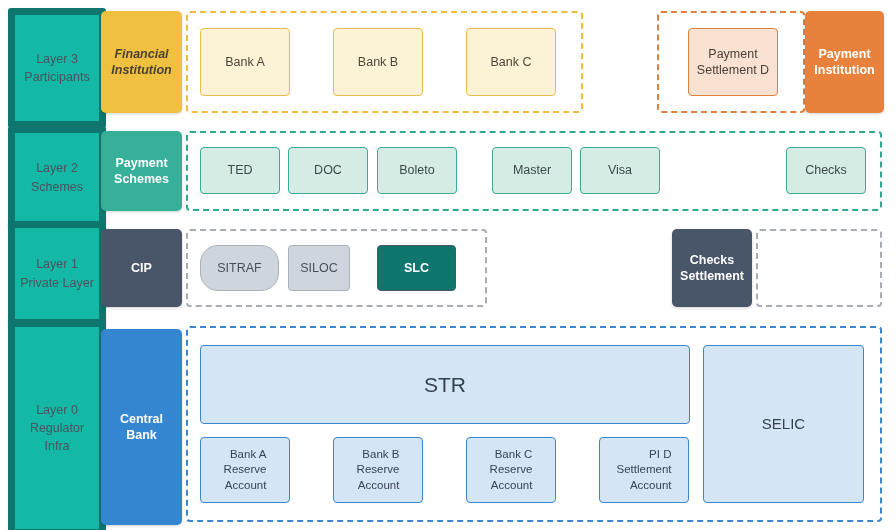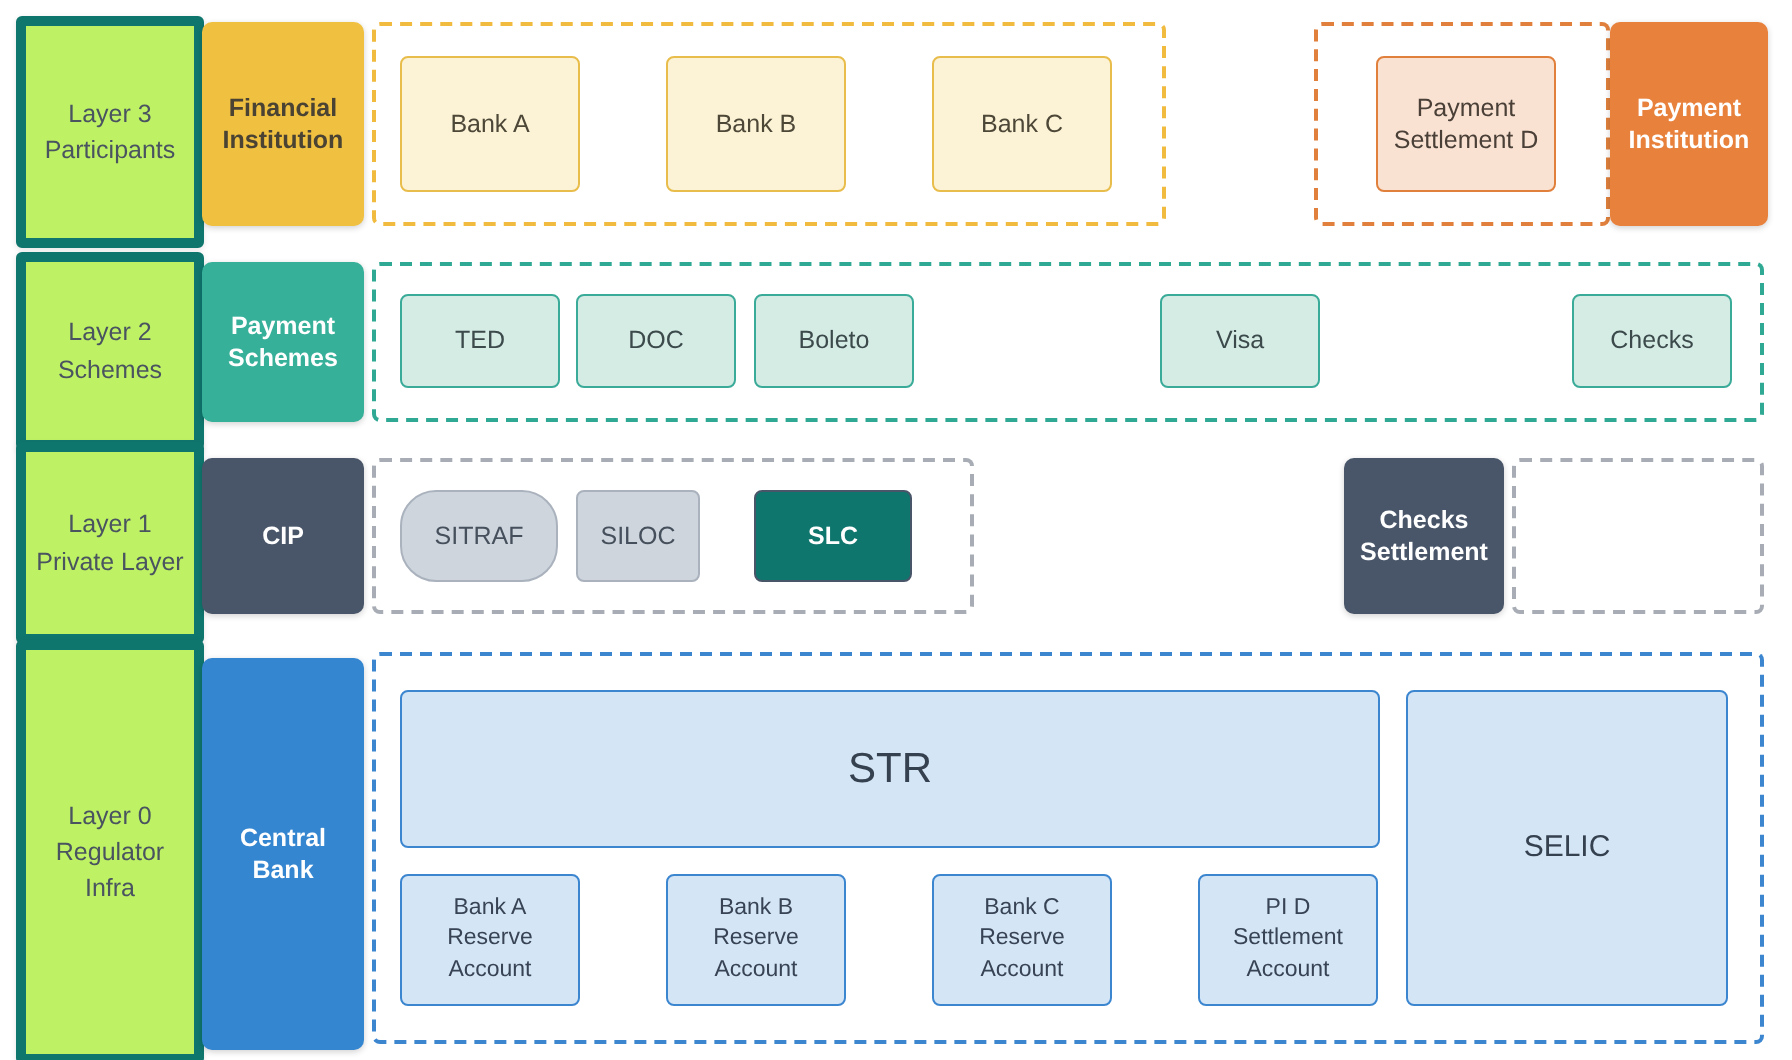--- a/index.html
+++ b/index.html
@@ -9,22 +9,22 @@
     font-family:"Liberation Sans", sans-serif;
     color:#3b4553;
     overflow:hidden;
   }
   .canvas{position:relative;width:896px;height:530px;}
 
   
   .layer-label{
     position:absolute;
     left:8px;width:84px;
-    background:#bef264;
-    border:5px solid #0f766e;
+    background:#14b8a6;
+    border:7px solid #0f766e;
     border-radius:3px;
     box-shadow:0 1px 3px rgba(0,0,0,.10);
     display:flex;align-items:center;justify-content:center;
     text-align:center;
     font-size:12.5px;line-height:1.45;
     color:#4a5360;
   }
 
   
   .blk{
@@ -71,40 +71,40 @@
     border-radius:4px;
     font-size:12.5px;
     line-height:1.32;
     border:1.6px solid #999;
     background:#fff;
   }
   .node-yellow{background:#fcf3d6;border-color:#e9bd4b;color:#4d4738;}
   .node-teal{background:#d5ece5;border-color:#3bab99;color:#3c4a4b;}
   .node-gray{background:#ced5dd;border-color:#aab2bd;color:#46505d;}
   .node-darkslate{background:#0f766e;border-color:#49566a;color:#fff;font-weight:bold;}
-  .node-blue{background:#d4e5f6;border-color:#3c86d0;color:#384455;}
+  .node-blue{background:#d4e5f6;border-color:#3c86d0;color:#384455;text-align:right;}
   .node-peach{background:#fae2d2;border-color:#e0803c;color:#4a4038;}
 
   .str-label{font-size:21px;color:#36414f;}
   .selic-label{font-size:15px;color:#36414f;}
   .sub-acct{font-size:11.5px;line-height:1.35;}
 </style>
 </head>
 <body>
 
 <div class="canvas">
 
   <div class="layer-label" style="top:8px;height:106px;">
     <div>
       <div>Layer 3</div>
       <div>Participants</div>
     </div>
   </div>
 
-  <div class="blk anchor anchor-yellow" style="left:101px;top:11px;width:81px;height:102px;">
+  <div class="blk anchor anchor-yellow" style="left:101px;top:11px;width:81px;height:102px;font-style:italic;">
     <div>
       <div>Financial</div>
       <div>Institution</div>
     </div>
   </div>
 
   <div class="group group-yellow" style="left:186px;top:11px;width:397px;height:102px;"></div>
 
   <div class="node node-yellow" style="left:200px;top:28px;width:90px;height:68px;">Bank A</div>
   <div class="node node-yellow" style="left:333px;top:28px;width:90px;height:68px;">Bank B</div>
@@ -138,20 +138,21 @@
       <div>Payment</div>
       <div>Schemes</div>
     </div>
   </div>
 
   <div class="group group-teal" style="left:186px;top:131px;width:696px;height:80px;"></div>
 
   <div class="node node-teal" style="left:200px;top:147px;width:80px;height:47px;">TED</div>
   <div class="node node-teal" style="left:288px;top:147px;width:80px;height:47px;">DOC</div>
   <div class="node node-teal" style="left:377px;top:147px;width:80px;height:47px;">Boleto</div>
+  <div class="node node-teal" style="left:492px;top:147px;width:80px;height:47px;">Master</div>
   <div class="node node-teal" style="left:580px;top:147px;width:80px;height:47px;">Visa</div>
   <div class="node node-teal" style="left:786px;top:147px;width:80px;height:47px;">Checks</div>
 
   <div class="layer-label" style="top:221px;height:91px;">
     <div>
       <div>Layer 1</div>
       <div>Private Layer</div>
     </div>
   </div>
 

